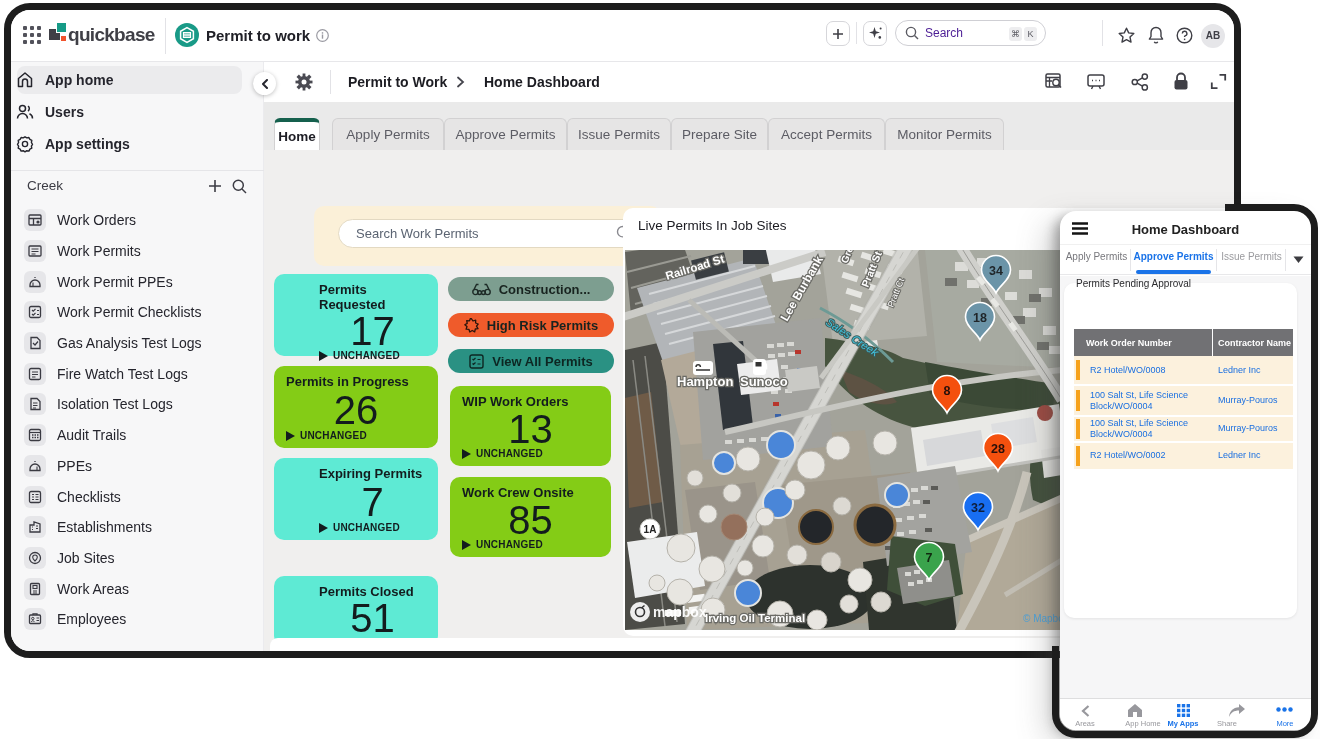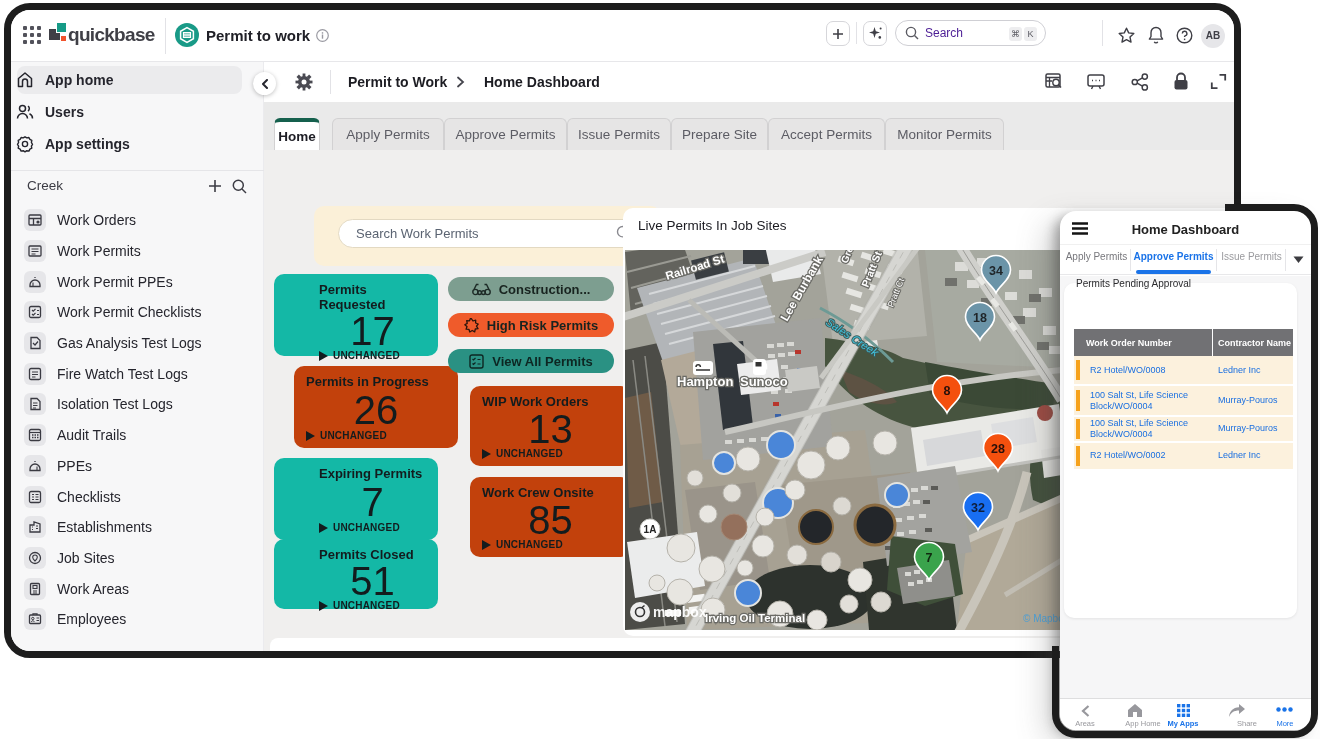--- a/index.html
+++ b/index.html
@@ -31,22 +31,22 @@
   .tab { position:absolute; top:118px; height:32px; background:#e6e5e5; border:1px solid #d2d1d2; border-bottom:none; border-radius:6px 6px 0 0; font-size:13.5px; color:#5c5c64; display:flex; align-items:center; justify-content:center; }
   .tabactive { background:#fff; border-color:#d2d1d2; border-top:4px solid #15604d; color:#1d1d24; font-weight:bold; }
   
   #content { position:absolute; left:264px; top:150px; width:970px; height:501px; background:#f0efee; }
   #cream { position:absolute; left:266px; top:206px; width:347px; height:60px; background:#fbf0d8; border-radius:10px;margin-left:48px; }
   #searchwp { position:absolute; left:24px; top:13px; width:307px; height:29px; background:#fff; border:1px solid #e3d9c2; border-radius:15px; font-size:13px; color:#5b6472; line-height:27px; padding-left:17px; }
   .kpi { position:absolute; width:164px; border-radius:10px; padding:8px 12px 7px 12px; color:#131c1e; display:flex; flex-direction:column; justify-content:space-between; }
   .kpi .t { font-size:13px; font-weight:bold; }
   .kpi .n { font-size:40px; text-align:center; line-height:0.95; }
   .kpi .u { font-size:10px; font-weight:bold; letter-spacing:.2px; display:flex; align-items:center; gap:5px; }
-  .gold { background:#14b8a6;padding-left:45px; }
-  .teal { background:#c2410c;margin-left:20px; }
+  .gold { background:#5eead4;padding-left:45px; }
+  .teal { background:#84cc16; }
   .pill { position:absolute; left:448px; width:166px; height:24px; border-radius:12px; display:flex; align-items:center; justify-content:center; gap:8px; font-size:13px; font-weight:bold; color:#18231f; }
   #mapcard { position:absolute; left:623px; top:208px; width:611px; height:428px; background:#fff; border-radius:10px 0 0 10px; }
   #sliver { position:absolute; left:270px; top:638px; width:940px; height:13px; background:#fff; border-radius:8px 8px 0 0; }
   
   #phone { position:absolute; left:1060px; top:211px; width:251px; height:519px; background:#fff; border-radius:16px; box-shadow:-5px 5px 12px rgba(50,50,50,.40), -14px 12px 30px rgba(80,80,80,.25); overflow:hidden; }
   #phc { position:absolute; left:-1060px; top:-211px; width:1320px; height:739px; }
   #phoneborder { position:absolute; left:1052px; top:204px; width:266px; height:534px; border:7px solid #1d1d1d; border-radius:24px; clip-path:polygon(173px 0px, 266px 0px, 266px 534px, 0px 534px, 0px 442px, 173px 442px); pointer-events:none; }
 </style>
 </head>
 <body>
@@ -327,21 +327,21 @@
             <path d="M0 0 L9 5 L0 10 Z" fill="#131c1e"></path>
           </svg>UNCHANGED</div>
   </div>
   <div class="kpi gold" style="left:274px;top:458px;height:82px">
     <div class="t">Expiring Permits</div>
     <div class="n">7</div>
     <div class="u"><svg width="9" height="10" viewBox="0 0 9 10">
             <path d="M0 0 L9 5 L0 10 Z" fill="#131c1e"></path>
           </svg>UNCHANGED</div>
   </div>
-  <div class="kpi gold" style="left:274px;top:539px;height:70px">
+  <div class="kpi gold" style="left:274px;top:576px;height:70px">
     <div class="t">Permits Closed</div>
     <div class="n">51</div>
     <div class="u"><svg width="9" height="10" viewBox="0 0 9 10">
             <path d="M0 0 L9 5 L0 10 Z" fill="#131c1e"></path>
           </svg>UNCHANGED</div>
   </div>
 
   <div class="pill" style="top:277px;background:#7d9e90">
     <svg width="19" height="13" viewBox="0 0 19 13">
           <g fill="none" stroke="#1d2a26" stroke-width="1.4">
@@ -734,21 +734,21 @@
           <rect x="9.6" y="4.8" width="3.4" height="3.4"></rect>
           <rect x="0" y="9.6" width="3.4" height="3.4"></rect>
           <rect x="4.8" y="9.6" width="3.4" height="3.4"></rect>
           <rect x="9.6" y="9.6" width="3.4" height="3.4"></rect>
         </g>
       </svg>
   <div class="abs" style="left:1158px;top:719px;width:50px;text-align:center;font-size:7.5px;font-weight:bold;color:#1a73e8">My Apps</div>
   <svg class="abs" style="left:1229px;top:704px" width="16" height="13" viewBox="0 0 16 13">
         <path d="M10 0 L16 5 L10 10 V6.5 C 5 6.5 2 8.5 0 13 C 0.5 7 4 3.5 10 3.2 Z" fill="#98989d"></path>
       </svg>
-  <div class="abs" style="left:1217px;top:719px;width:40px;text-align:right;font-size:7.5px;color:#98989d">Share</div>
+  <div class="abs" style="left:1217px;top:719px;width:40px;text-align:left;font-size:7.5px;color:#98989d">Share</div>
   <svg class="abs" style="left:1276px;top:707px" width="17" height="5" viewBox="0 0 17 5">
         <g fill="#1a73e8">
           <circle cx="2.5" cy="2.5" r="2.2"></circle>
           <circle cx="8.5" cy="2.5" r="2.2"></circle>
           <circle cx="14.5" cy="2.5" r="2.2"></circle>
         </g>
       </svg>
   <div class="abs" style="left:1264px;top:719px;width:42px;text-align:center;font-size:7.5px;font-weight:normal;color:#1a73e8">More</div>
 </div>
   </div>

